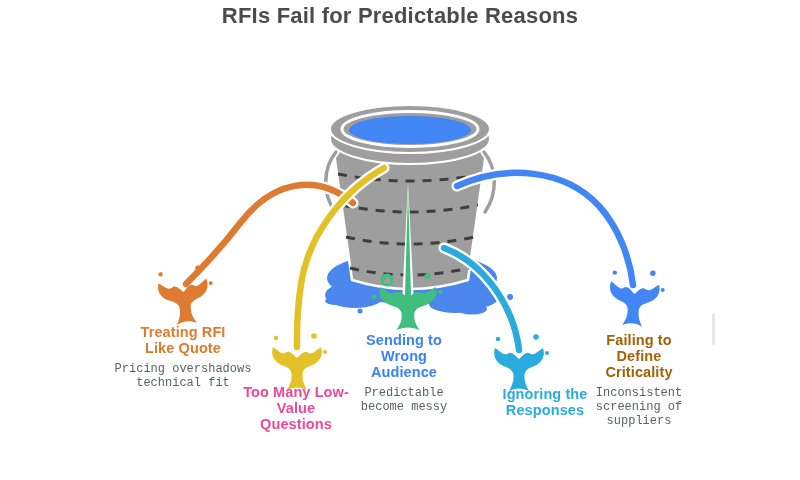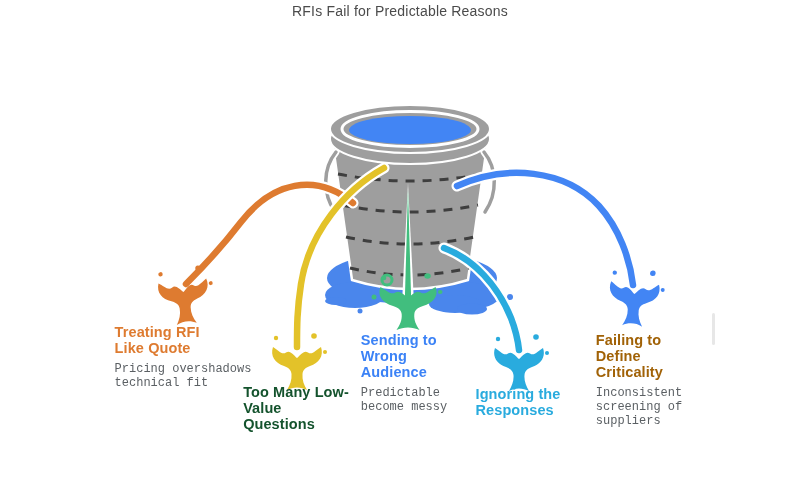--- a/index.html
+++ b/index.html
@@ -2,35 +2,35 @@
 <html><head>
 <meta charset="utf-8">
 <style>
   html,body{margin:0;padding:0;background:#fff;}
   .canvas{
     position:relative;width:800px;height:480px;background:#ffffff;overflow:hidden;
     font-family:"Liberation Sans",sans-serif;
   }
   .title{
     position:absolute;top:3px;left:0;right:0;text-align:center;
-    font-size:14px;font-weight:normal;color:#4b4b4b;letter-spacing:.2px;
+    font-size:22px;font-weight:bold;color:#4b4b4b;letter-spacing:.2px;
   }
   .art{position:absolute;left:0;top:0;}
-  .reason{position:absolute;transform:translateX(-50%);text-align:left;}
+  .reason{position:absolute;transform:translateX(-50%);text-align:center;}
   .reason h2{
     margin:0;font-size:14.5px;font-weight:bold;line-height:16px;
     white-space:pre-line;letter-spacing:.1px;
   }
   .reason p{
     margin:6px 0 0;font-size:12px;line-height:14px;color:#5a5f63;white-space:pre-line;font-family:Liberation Mono, monospace;
   }
-  .c0 h2{color:#DE7B30}.c1 h2{color:#14532d}.c2 h2{color:#3b82f6}
+  .c0 h2{color:#DE7B30}.c1 h2{color:#ec4899}.c2 h2{color:#3b82f6}
   .c3 h2{color:#29ABDE}.c4 h2{color:#a16207}
   .r0{left:183px;top:324px}.r1{left:296px;top:384px}.r2{left:404px;top:332px}
-  .r3{left:518px;top:386px}.r4{left:639px;top:332px}
+  .r3{left:545px;top:386px}.r4{left:639px;top:332px}
   .streak{
     position:absolute;left:712px;top:313px;width:3px;height:32px;
     background:#e3e3e3;border-radius:2px;opacity:.85;
   }
 </style>
 </head>
 <body>
 
 <div class="canvas">
 

